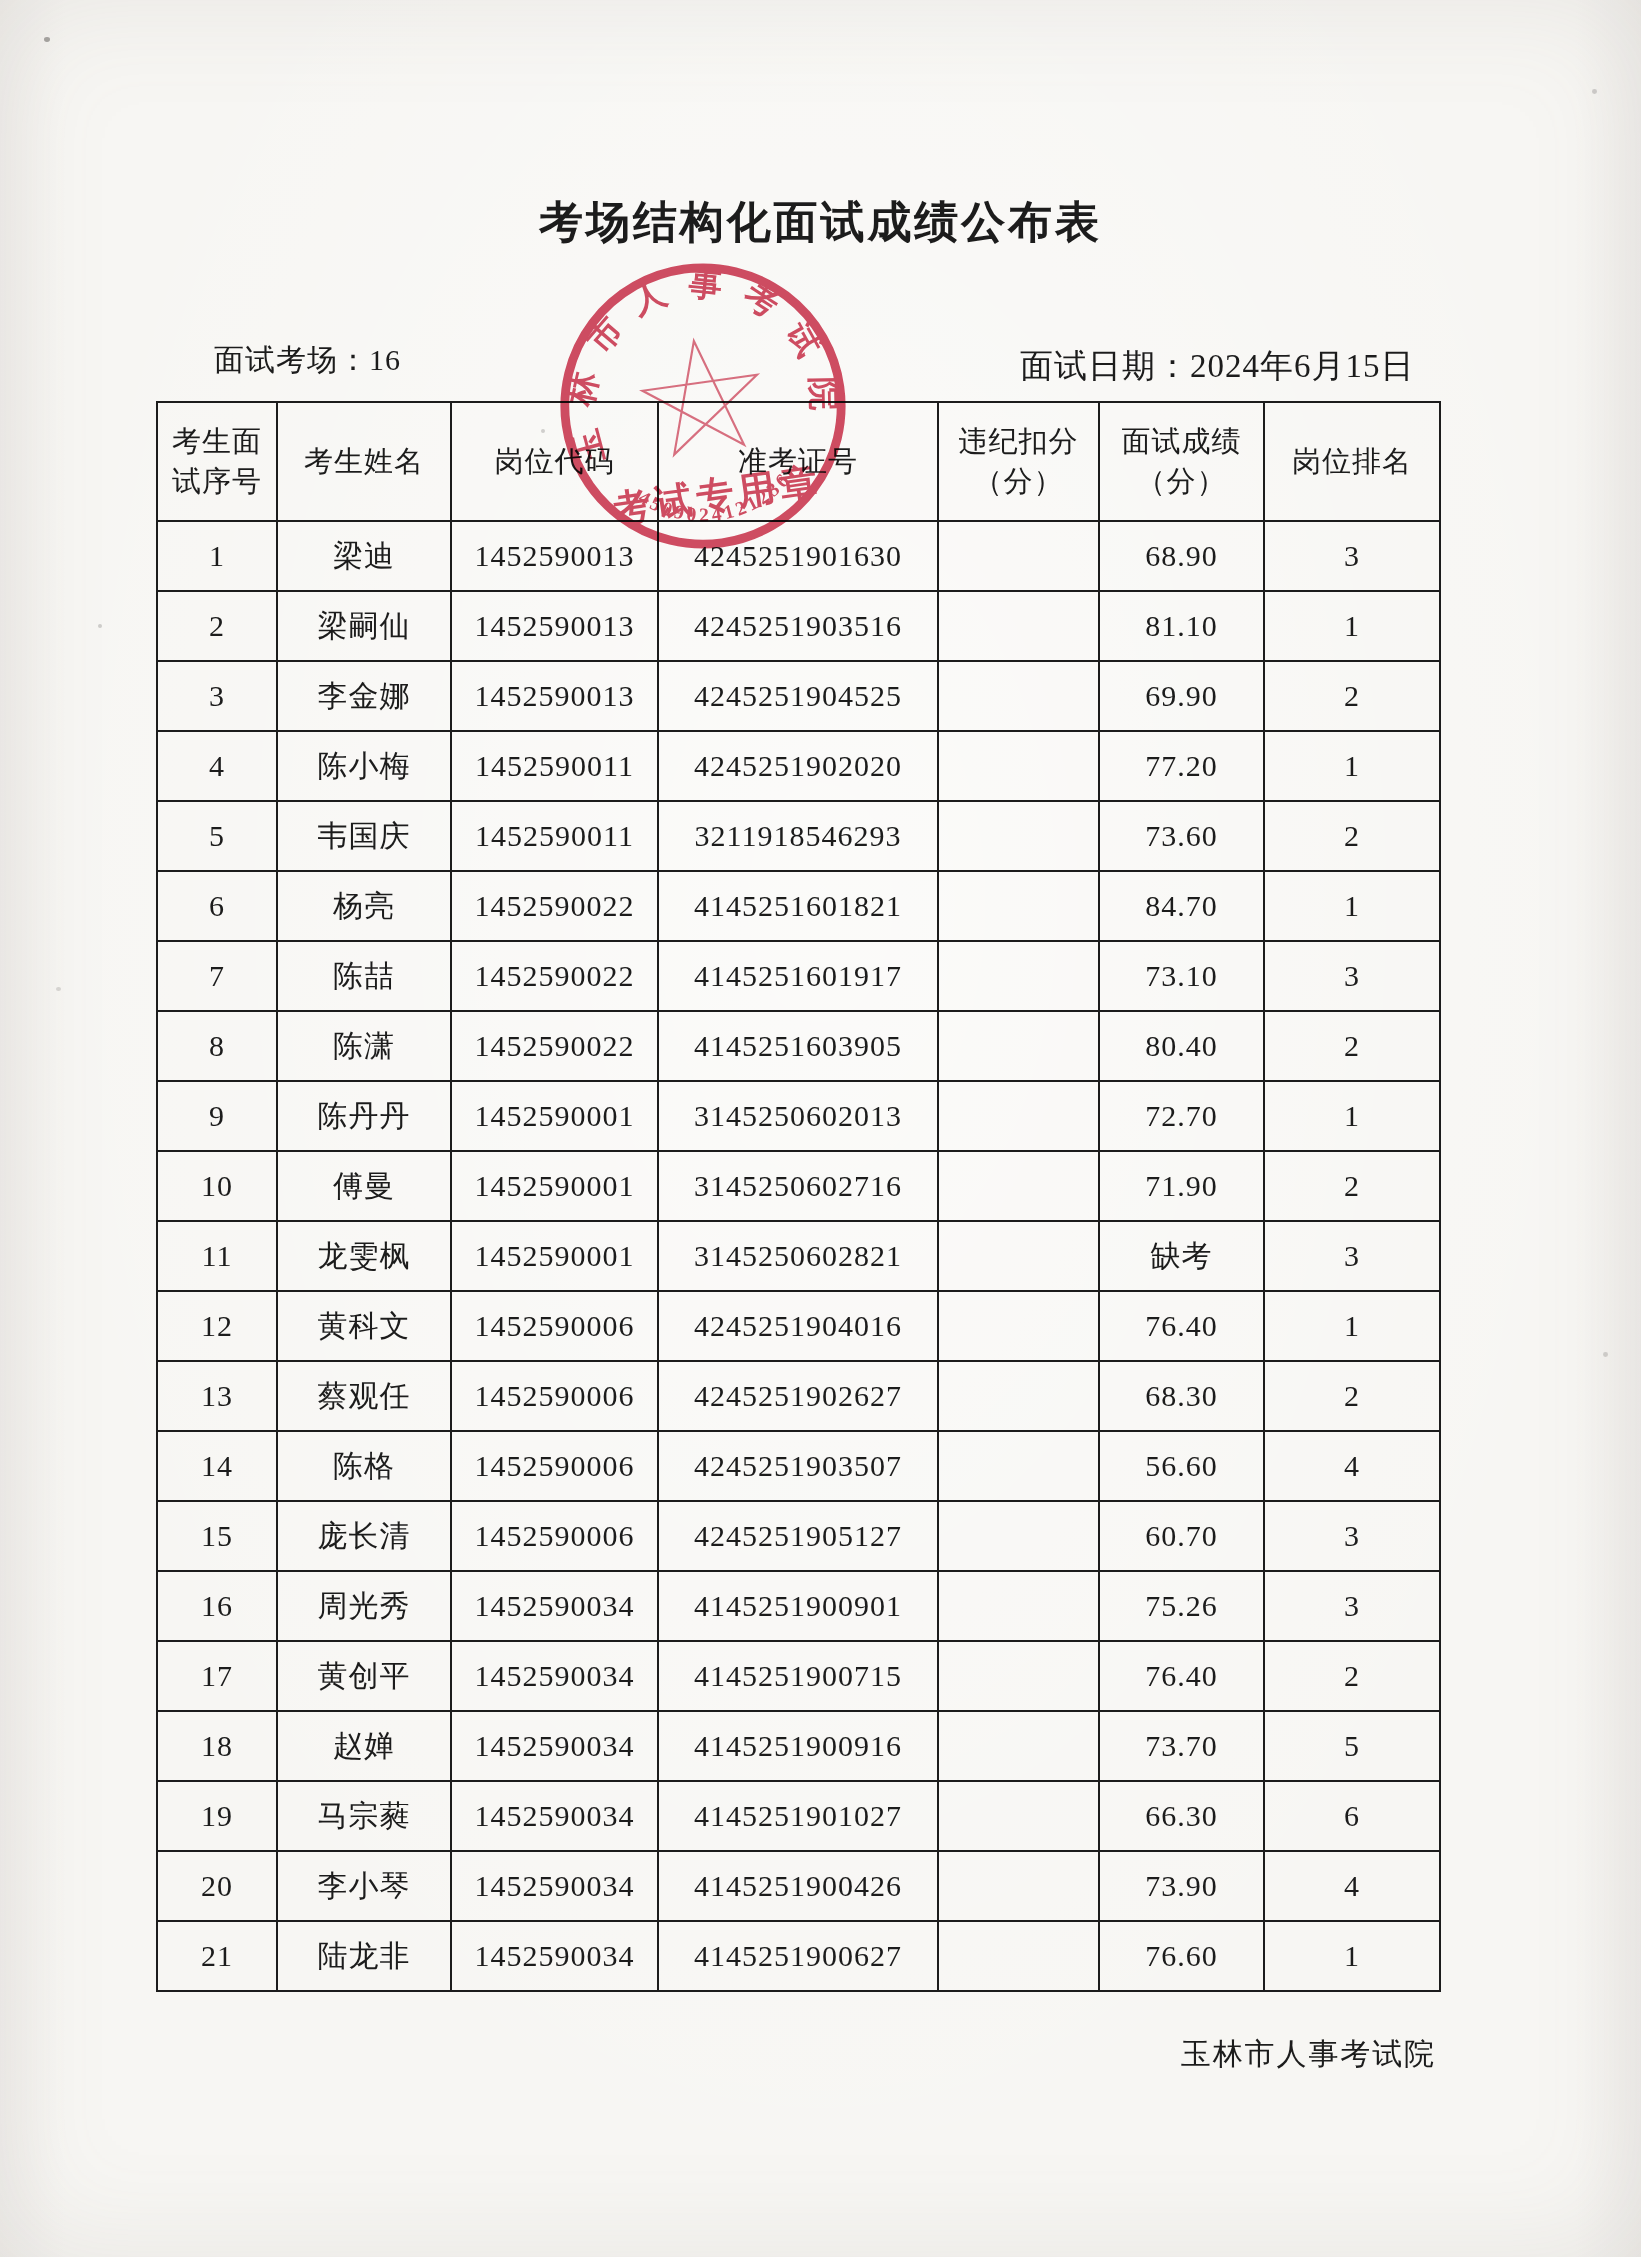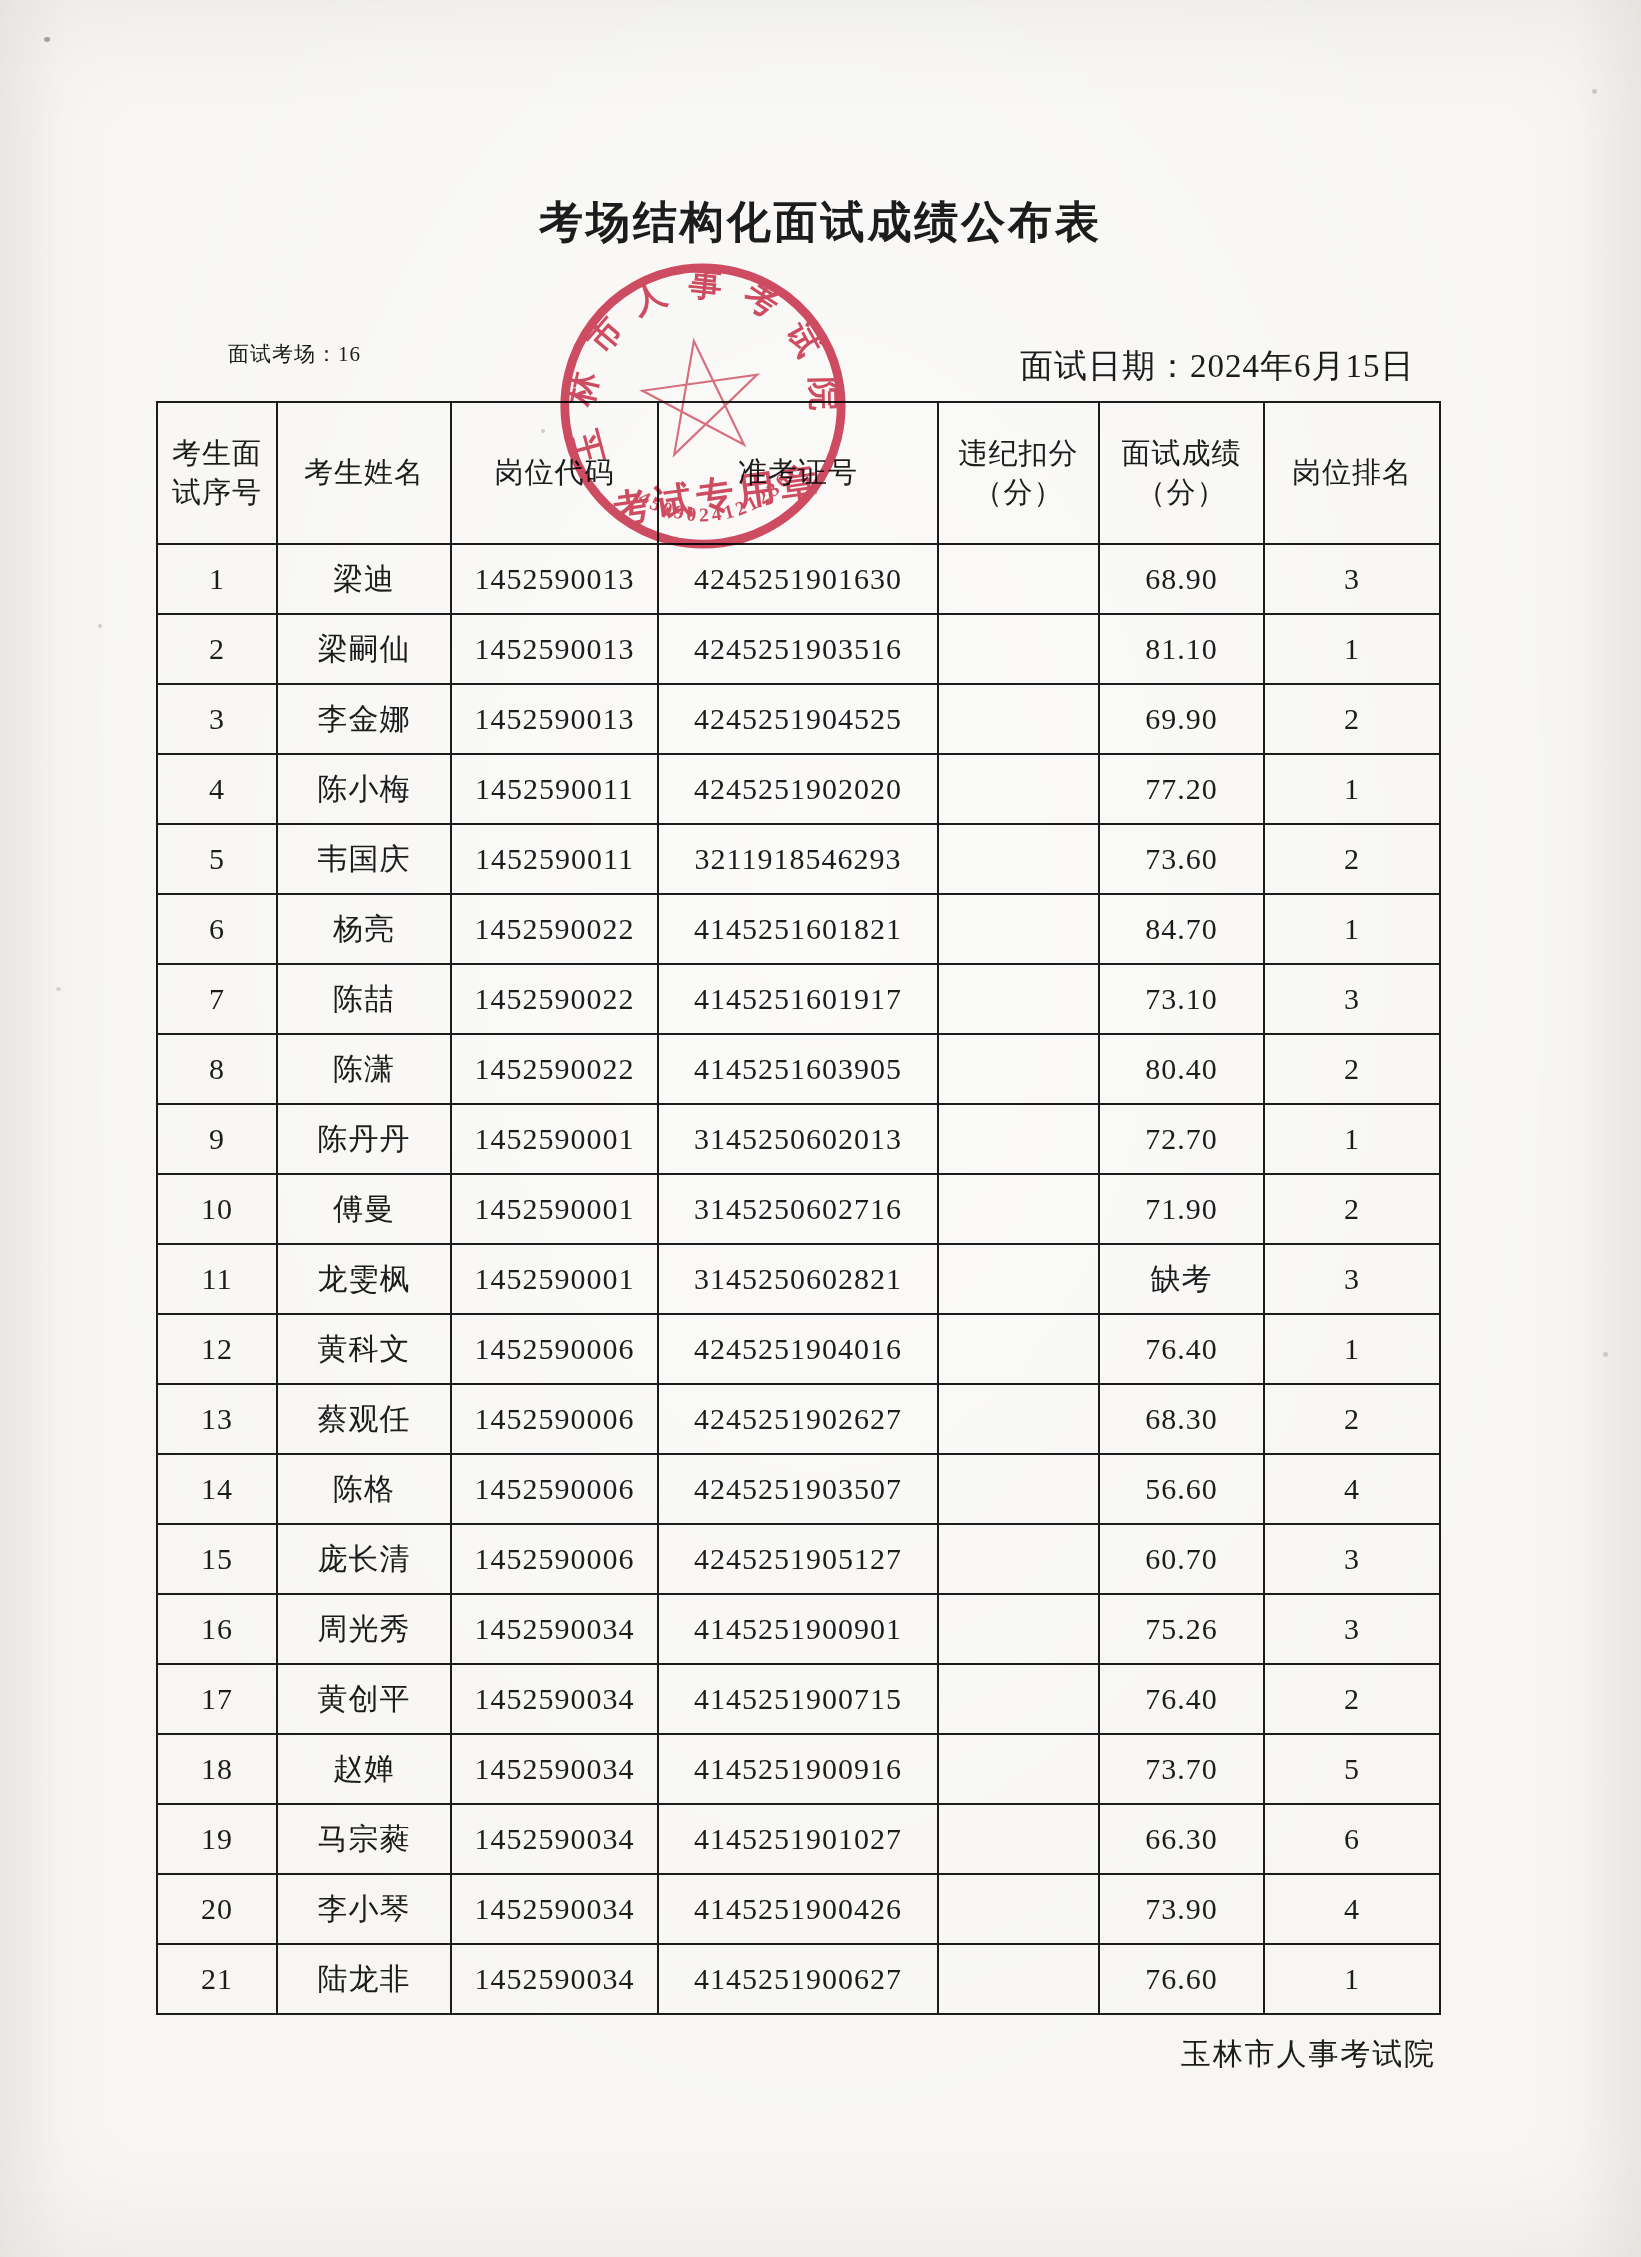--- a/index.html
+++ b/index.html
@@ -21,41 +21,41 @@
     color:var(--ink);
     overflow:hidden;
   }
   .title{
     position:absolute; left:0; top:193px; width:100%;
     text-align:center;
     font-size:44px; font-weight:bold; letter-spacing:2.9px;
     margin:0;
   }
   .meta-room{
-    position:absolute; left:228px; top:340px;
-    font-size:21px; letter-spacing:1px;
+    position:absolute; left:214px; top:340px;
+    font-size:30px; letter-spacing:1px;
   }
   .meta-date{
     position:absolute; left:1020px; top:344px;
     font-size:33px; letter-spacing:1px;
   }
   table.score{
     position:absolute; left:156px; top:401px;
     width:1282px; table-layout:fixed;
     border-collapse:collapse;
     border:2.9px solid var(--ink);
   }
   table.score th, table.score td{
     border:2.4px solid var(--ink);
     border-top-width:2.9px; border-bottom-width:2.9px;
     text-align:center; vertical-align:middle;
     padding:0 3.9px;
     overflow:hidden;
   }
-  table.score thead tr{height:142px;}
+  table.score thead tr{height:119px;}
   table.score tbody tr{height:70px;}
   table.score th{
     font-size:29px; font-weight:normal; letter-spacing:1px;
     white-space:pre-line; line-height:1.35;
   }
   table.score td{
     font-size:30px; letter-spacing:1px;
   }
   .footer{
     position:absolute; right:205px; top:2034px;

